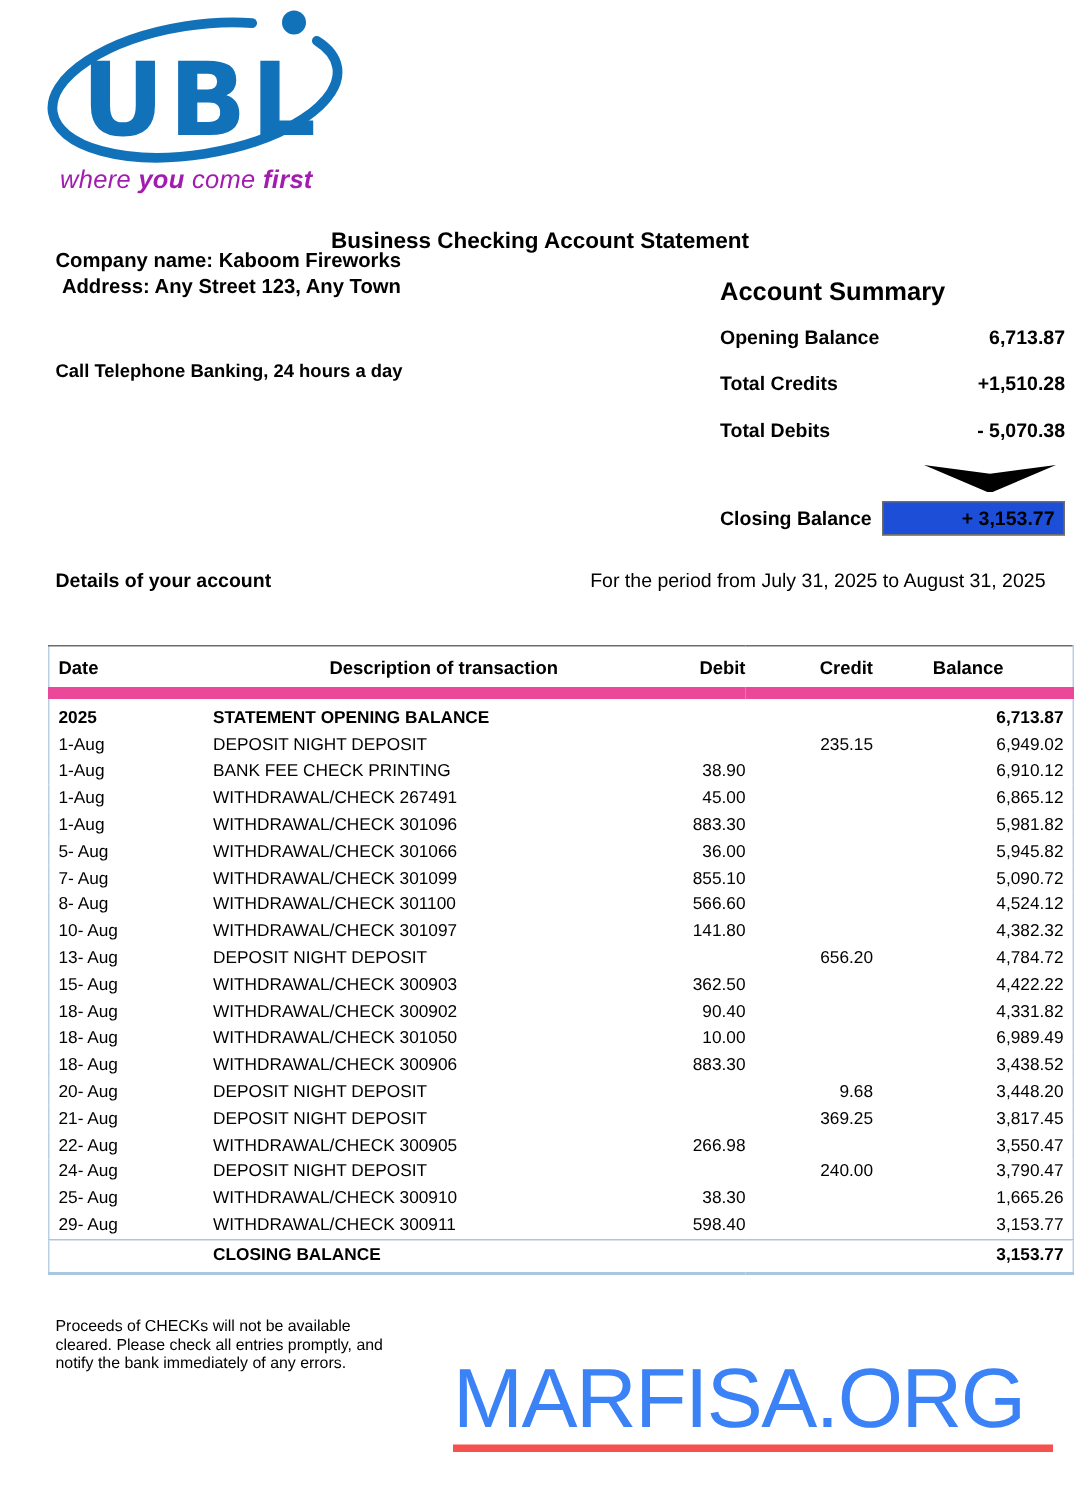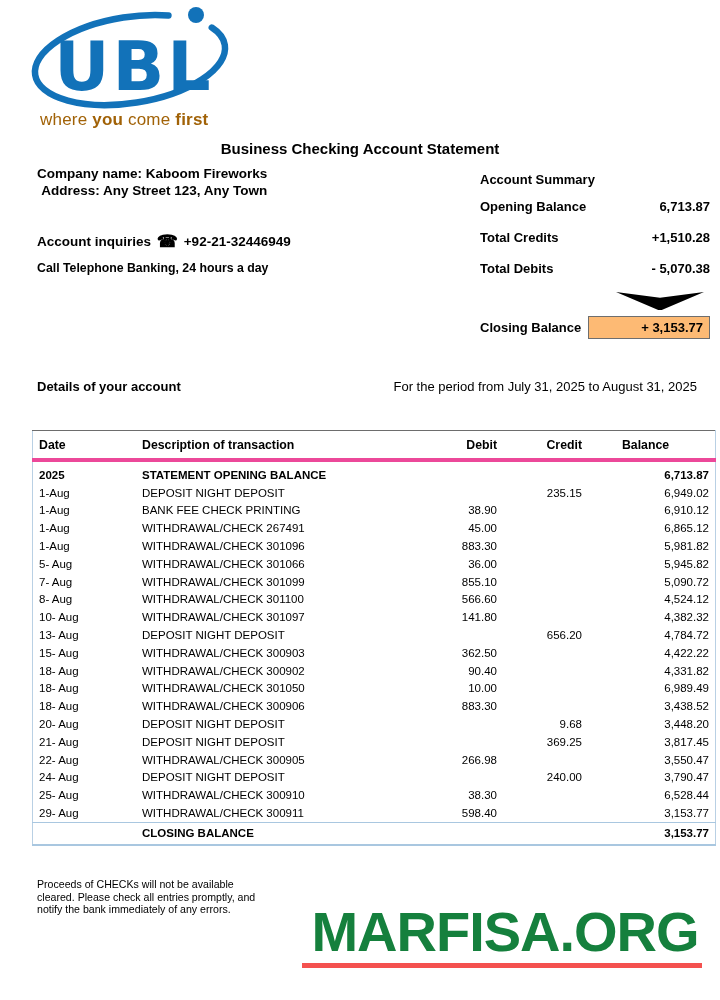--- a/index.html
+++ b/index.html
@@ -3,67 +3,67 @@
 <meta charset="utf-8">
 <style>
   html,body{margin:0;padding:0;background:#fff;}
   .page{
     position:relative;width:720px;height:1000px;background:#fff;overflow:hidden;
     font-family:"Liberation Sans", sans-serif;color:#000;
   }
   
   .logo-block{position:absolute;left:30px;top:6px;width:230px;}
   .logo-svg{display:block;}
-  .tagline{margin:-4px 0 0 10px;font-size:17px;color:#a16207;letter-spacing:.2px;}
+  .tagline{margin:-4px 0 0 10px;font-size:17px;font-style:italic;color:#a21caf;letter-spacing:.2px;}
   .tagline .b{font-weight:bold;}
   
-  .doc-title{position:absolute;top:140px;left:0;width:720px;text-align:center;
+  .doc-title{position:absolute;top:152px;left:0;width:720px;text-align:center;
     font-size:15px;font-weight:bold;}
   
   .customer{position:absolute;left:37px;top:165px;font-size:13.5px;font-weight:bold;line-height:17px;text-align:right;}
   .contact{position:absolute;left:37px;top:231px;}
   .contact .inq{font-size:13.5px;font-weight:bold;}
   .contact .phone-icon{font-size:17px;vertical-align:-1px;padding:0 2px;}
   .contact .tel-note{margin-top:9px;font-size:12.3px;font-weight:bold;}
   
   .summary{position:absolute;left:480px;top:172px;width:230px;}
-  .summary h2{margin:0 0 12px 0;font-size:13px;font-weight:bold;}
+  .summary h2{margin:13px 0 12px 0;font-size:17px;font-weight:bold;}
   .sum-row{display:flex;justify-content:space-between;font-size:13px;font-weight:bold;margin-bottom:16px;}
   .sum-arrow{width:88px;height:18px;background:#000;margin:2px 6px 6px auto;
     clip-path:polygon(0 0,50% 32%,100% 0,52% 100%,48% 100%);}
   .sum-close{display:flex;justify-content:space-between;align-items:center;font-size:13px;font-weight:bold;}
-  .close-box{border:1px solid #6e6e6e;width:110px;padding:3px 6px 3px 4px;text-align:right;background:#fdba74;}
+  .close-box{border:1px solid #6e6e6e;width:110px;padding:3px 6px 3px 4px;text-align:right;background:#1d4ed8;}
   
   .details-row{position:absolute;left:37px;top:379px;width:660px;display:flex;justify-content:space-between;}
   .details-row .dh{font-size:13px;font-weight:bold;}
   .details-row .period{font-size:13px;}
   
   .tx-table{position:absolute;left:32px;top:430px;width:670px;border-collapse:collapse;
     border:1px solid #b9d0e4;border-top:1.5px solid #6d6d6d;table-layout:fixed;}
   .tx-table th{font-size:12.3px;font-weight:bold;text-align:left;height:27px;
-    border-bottom:4px solid #ec4899;padding:0;}
+    border-bottom:8px solid #ec4899;padding:0;}
   .tx-table td{font-size:11.5px;height:17.8px;padding:0;white-space:nowrap;overflow:hidden;}
   .tx-table .c-date{width:103px;padding-left:6px;}
-  .tx-table .c-desc{width:230px;}
+  .tx-table .c-desc{width:230px;text-align:right;}
   .tx-table .c-debit{width:125px;text-align:right;}
   .tx-table .c-credit{width:85px;text-align:right;}
   .tx-table .c-bal{width:127px;text-align:right;padding-right:6px;}
   .tx-table th.c-debit,.tx-table th.c-credit{text-align:right;}
   .tx-table th.c-bal{text-align:center;padding-right:6px;}
   .tx-table td:nth-child(1){padding-left:6px;}
   .tx-table td:nth-child(3),.tx-table td:nth-child(4){text-align:right;}
   .tx-table td:nth-child(5){text-align:right;padding-right:6px;}
   .tx-table tbody tr:first-child td{padding-top:4px;}
   .bold-row td{font-weight:bold;}
   .closing-tr td{font-weight:bold;height:21px;
     border-top:1.5px solid #a9c7e0;border-bottom:2px solid #a9c7e0;}
   
   .footer-note{position:absolute;left:37px;top:878px;font-size:10.6px;line-height:12.5px;}
   .watermark{position:absolute;left:302px;top:902px;width:406px;}
-  .watermark .wm-text{font-size:56px;font-weight:bold;letter-spacing:-1px;color:#15803d;line-height:60px;text-align:center;}
+  .watermark .wm-text{font-size:56px;font-weight:normal;letter-spacing:-1px;color:#3b82f6;line-height:60px;}
   .watermark .wm-underline{width:400px;height:5px;background:#f4514f;margin-top:1px;}
 </style>
 </head>
 <body>
 
 <div class="page">
 
   <div class="logo-block">
     <svg class="logo-svg" width="210" height="108" viewBox="0 0 210 108">
       <ellipse cx="100" cy="54" rx="96" ry="43" transform="rotate(-9 100 54)" fill="none" stroke="#1272b9" stroke-width="6.5" stroke-linecap="round" pathLength="100" stroke-dasharray="85 10"></ellipse>
@@ -79,25 +79,20 @@
   </div>
 
   <div class="doc-title">Business Checking Account Statement</div>
 
   <div class="customer">
     <div>Company name: Kaboom Fireworks</div>
     <div>Address: Any Street 123, Any Town</div>
   </div>
 
   <div class="contact">
-    <div class="inq">
-      <span>Account inquiries</span>
-      <span class="phone-icon">☎</span>
-      <span>+92-21-32446949</span>
-    </div>
     <div class="tel-note">Call Telephone Banking, 24 hours a day</div>
   </div>
 
   <div class="summary">
     <h2>Account Summary</h2>
     <div class="sum-row">
       <span>Opening Balance</span>
       <span>6,713.87</span>
     </div>
     <div class="sum-row">
@@ -255,21 +250,21 @@
           <td>DEPOSIT NIGHT DEPOSIT</td>
           <td></td>
           <td>240.00</td>
           <td>3,790.47</td>
         </tr>
         <tr>
           <td>25- Aug</td>
           <td>WITHDRAWAL/CHECK 300910</td>
           <td>38.30</td>
           <td></td>
-          <td>6,528.44</td>
+          <td>1,665.26</td>
         </tr>
         <tr>
           <td>29- Aug</td>
           <td>WITHDRAWAL/CHECK 300911</td>
           <td>598.40</td>
           <td></td>
           <td>3,153.77</td>
         </tr>
       </tbody>
     <tfoot>

